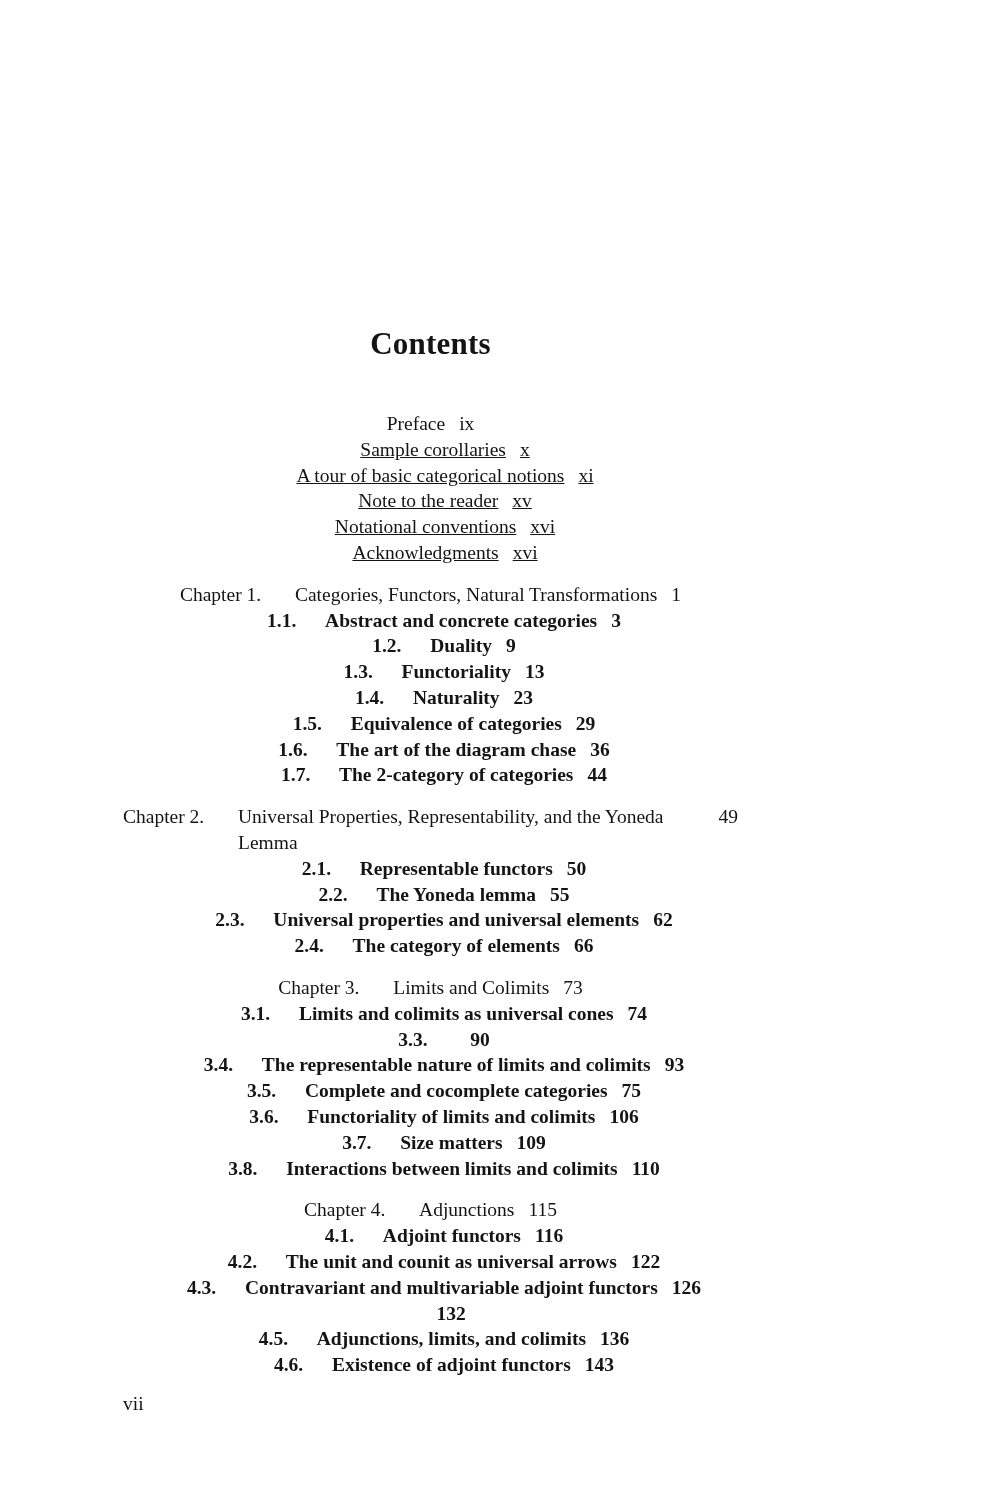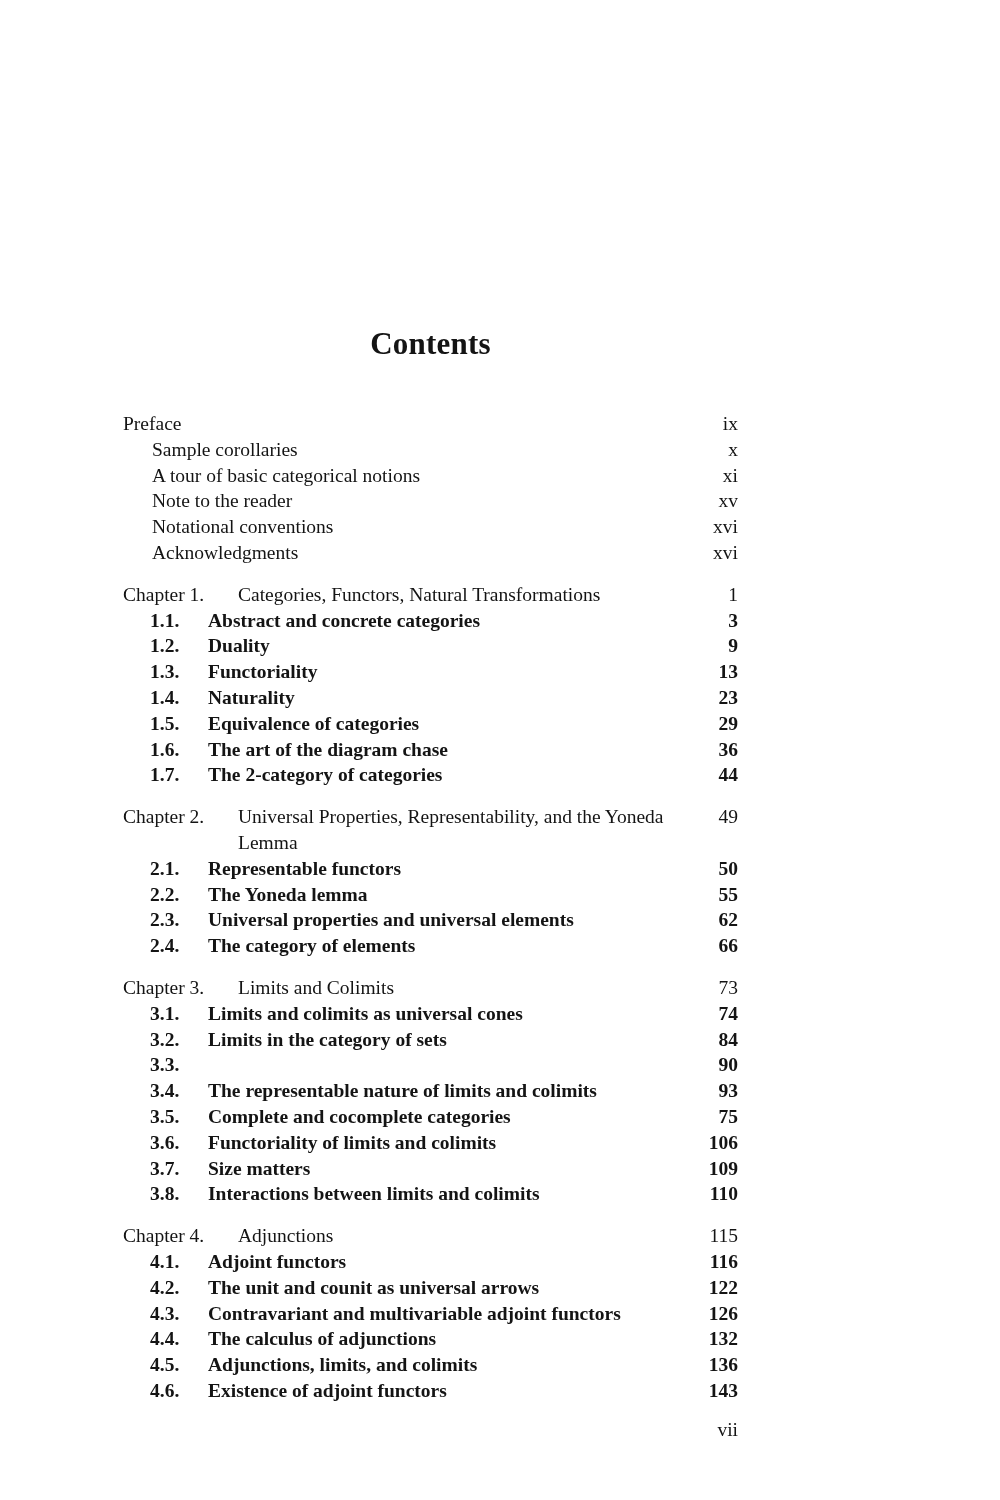--- a/index.html
+++ b/index.html
@@ -30,21 +30,21 @@
     margin: 0;
   }
   .toc-section {
     margin-top: 16px;
   }
   .toc-section.first {
     margin-top: 52px;
   }
   .toc-row {
     display: flex;
-    justify-content: space-between;
+    justify-content: center;
     align-items: baseline;
     font-size: 19.5px;
     line-height: 25.8px;
   }
   .entry-left {
     display: flex;
     min-width: 0;
   }
   .toc-row.chapter-heading .entry-num {
     display: inline-block;
@@ -55,29 +55,30 @@
     padding-left: 27px;
     font-weight: bold;
   }
   .toc-row.section-item .entry-num {
     display: inline-block;
     width: 58px;
     flex: 0 0 58px;
   }
   .toc-row.front-item {
     padding-left: 29px;
+    text-decoration: underline;
   }
   .entry-page {
     margin-left: 14px;
     text-align: right;
     white-space: nowrap;
   }
   .page-footer {
     margin-top: 13px;
-    text-align: right;
+    text-align: left;
     font-size: 19.5px;
     line-height: 25.8px;
   }
 </style>
 </head>
 <body>
 
 <div class="page" style="--ink: #141414; --page-bg: #ffffff;">
   <h1 class="doc-title">Contents</h1>
 
@@ -225,27 +226,20 @@
         </div>
         <div class="toc-row section-item">
           <span class="entry-left">
             <span class="entry-num">3.1.</span>
             <span class="entry-label">Limits and colimits as universal cones</span>
           </span>
           <span class="entry-page">74</span>
         </div>
         <div class="toc-row section-item">
           <span class="entry-left">
-            <span class="entry-num">3.2.</span>
-            <span class="entry-label">Limits in the category of sets</span>
-          </span>
-          <span class="entry-page">84</span>
-        </div>
-        <div class="toc-row section-item">
-          <span class="entry-left">
             <span class="entry-num">3.3.</span>
           </span>
           <span class="entry-page">90</span>
         </div>
         <div class="toc-row section-item">
           <span class="entry-left">
             <span class="entry-num">3.4.</span>
             <span class="entry-label">The representable nature of limits and colimits</span>
           </span>
           <span class="entry-page">93</span>
@@ -302,24 +296,20 @@
           <span class="entry-page">122</span>
         </div>
         <div class="toc-row section-item">
           <span class="entry-left">
             <span class="entry-num">4.3.</span>
             <span class="entry-label">Contravariant and multivariable adjoint functors</span>
           </span>
           <span class="entry-page">126</span>
         </div>
         <div class="toc-row section-item">
-          <span class="entry-left">
-            <span class="entry-num">4.4.</span>
-            <span class="entry-label">The calculus of adjunctions</span>
-          </span>
           <span class="entry-page">132</span>
         </div>
         <div class="toc-row section-item">
           <span class="entry-left">
             <span class="entry-num">4.5.</span>
             <span class="entry-label">Adjunctions, limits, and colimits</span>
           </span>
           <span class="entry-page">136</span>
         </div>
         <div class="toc-row section-item">

